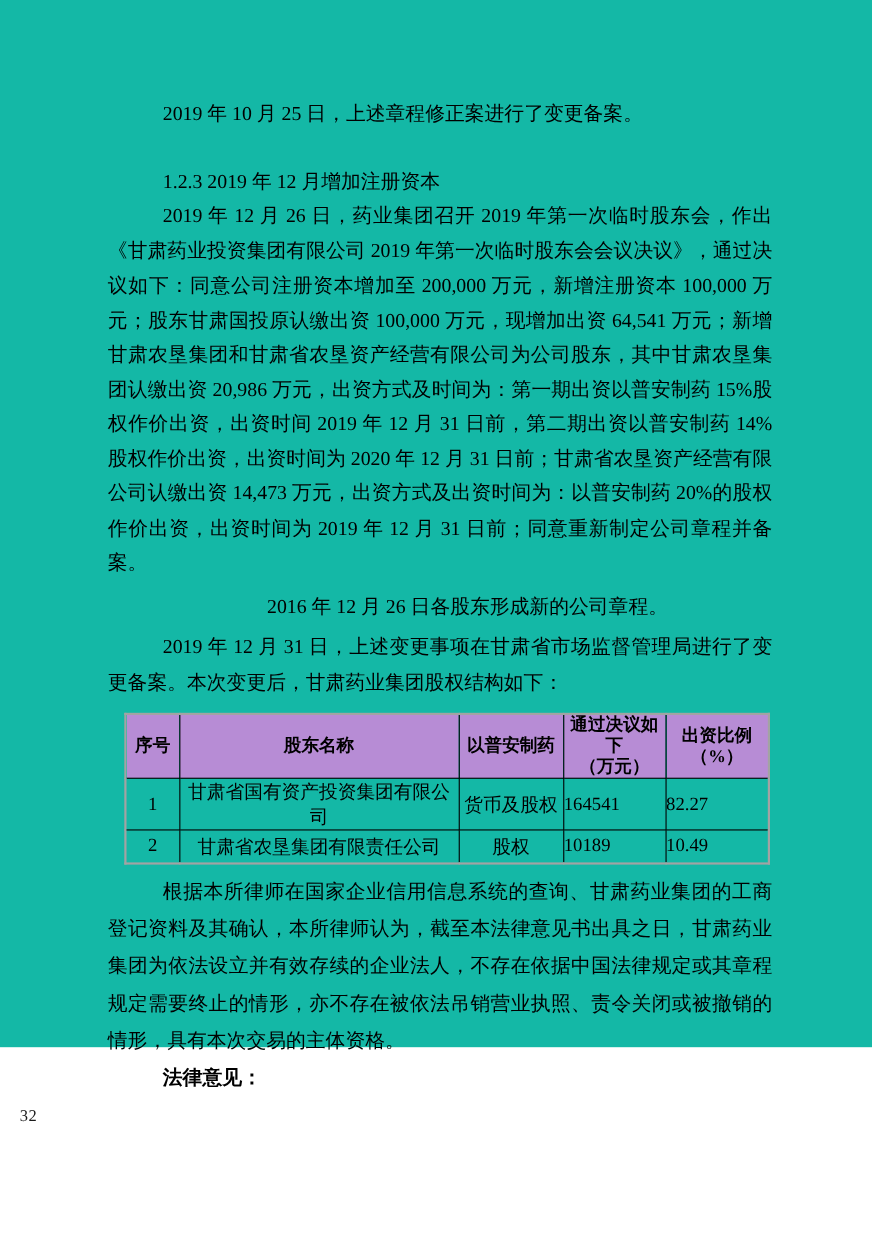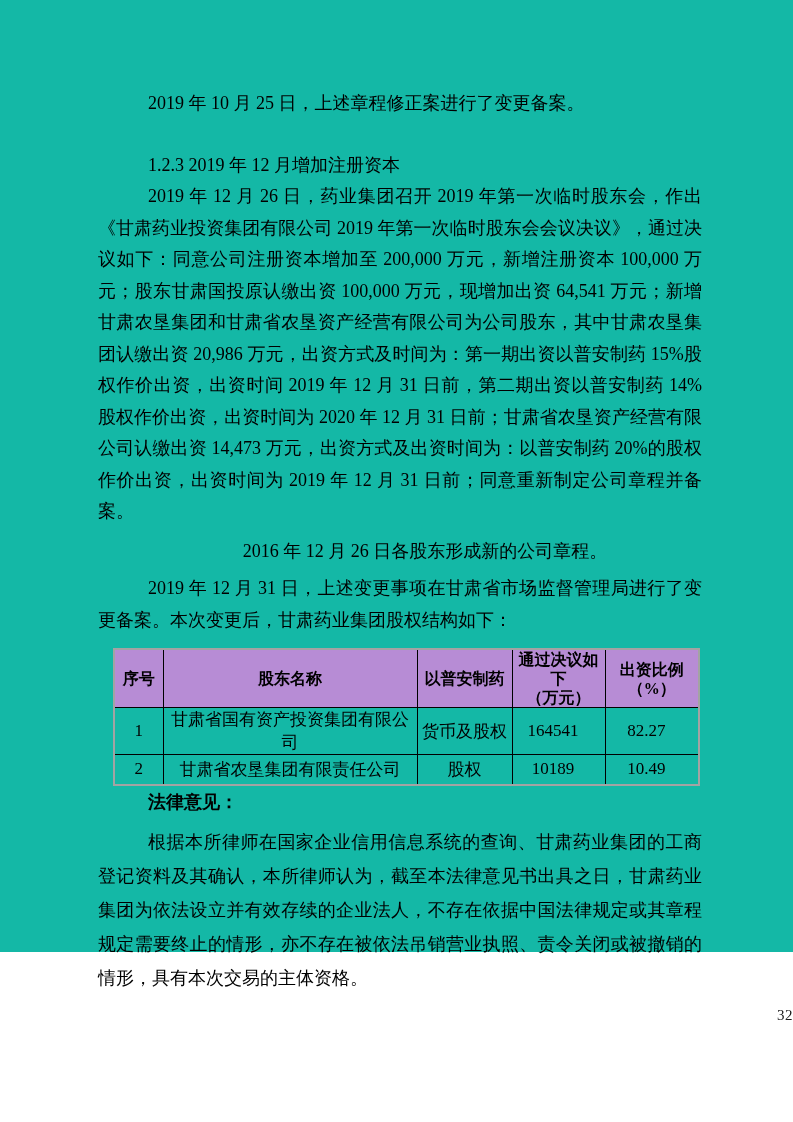--- a/index.html
+++ b/index.html
@@ -65,33 +65,33 @@
     height: 42px;
     white-space: pre-line;
   }
   table.share-table td {
     font-size: 17px;
     height: 30px;
     text-align: center;
     vertical-align: middle;
   }
   table.share-table td.num {
-    text-align: center;
+    text-align: left;
     padding-right: 11px;
   }
   table.share-table tr.total-row td {
     height: 33px;
     font-weight: bold;
   }
   .page-number {
     position: absolute;
     left: 0;
     top: 1007px;
     width: 100%;
-    text-align: right;
+    text-align: left;
     font-size: 15px;
     color: #1a1a1a;
     letter-spacing: 0.5px;
     padding-left: 18px;
   }
 </style>
 </head>
 <body>
 
 <div class="page">
@@ -137,20 +137,20 @@
         <tr>
           <td>2</td>
           <td>甘肃省农垦集团有限责任公司</td>
           <td>股权</td>
           <td class="num">10189</td>
           <td class="num">10.49</td>
         </tr>
       </tbody>
     </table>
 
+    <div class="para para-5">根据本所律师在国家企业信用信息系统的查询、甘肃药业集团的工商登记资料及其确认，本所律师认为，截至本法律意见书出具之日，甘肃药业集团为依法设立并有效存续的企业法人，不存在依据中国法律规定或其章程规定需要终止的情形，亦不存在被依法吊销营业执照、责令关闭或被撤销的情形，具有本次交易的主体资格。</div>
+
     <div class="para heading-legal">法律意见：</div>
-
-    <div class="para para-5">根据本所律师在国家企业信用信息系统的查询、甘肃药业集团的工商登记资料及其确认，本所律师认为，截至本法律意见书出具之日，甘肃药业集团为依法设立并有效存续的企业法人，不存在依据中国法律规定或其章程规定需要终止的情形，亦不存在被依法吊销营业执照、责令关闭或被撤销的情形，具有本次交易的主体资格。</div>
 
   </div>
 
   <div class="page-number">32</div>
 </div>
 
 </body></html>

